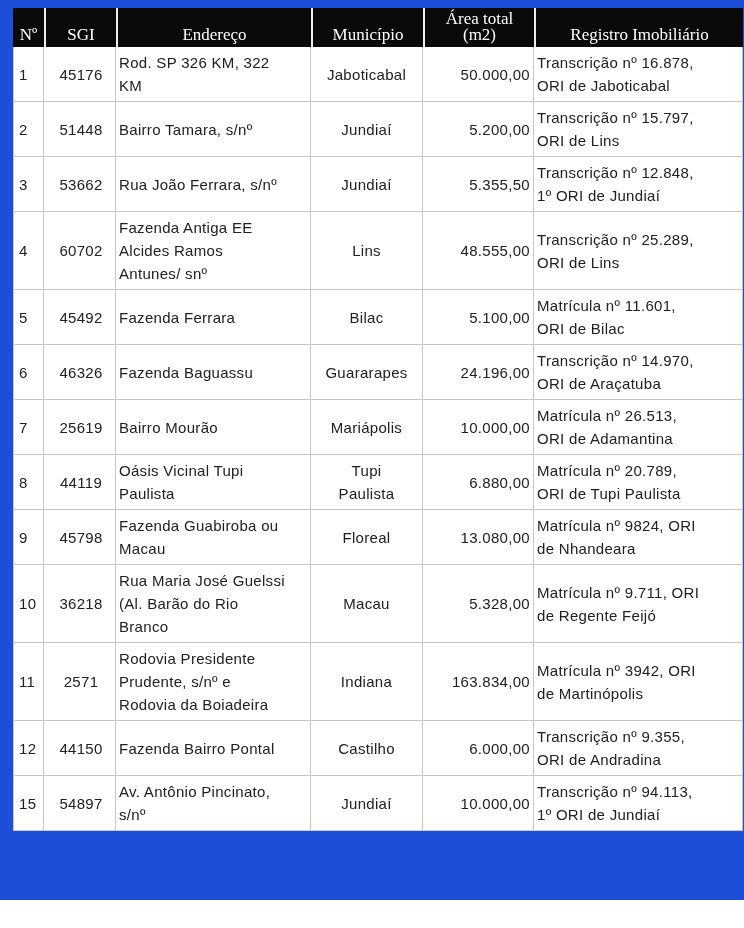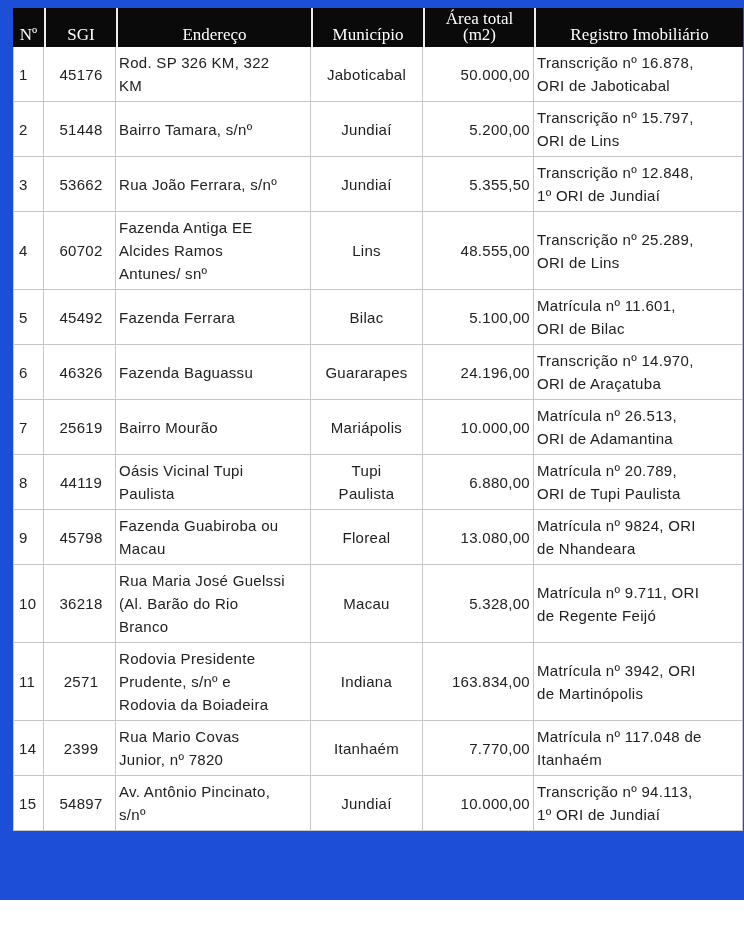--- a/index.html
+++ b/index.html
@@ -196,28 +196,27 @@
           <td class="col-sgi">2571</td>
           <td class="col-endereco">Rodovia Presidente
 Prudente, s/nº e
 Rodovia da Boiadeira</td>
           <td class="col-municipio">Indiana</td>
           <td class="col-area">163.834,00</td>
           <td class="col-registro">Matrícula nº 3942, ORI
 de Martinópolis</td>
         </tr>
         <tr>
-          <td class="col-numero">14</td>
-          <td class="col-sgi">2399</td>
-          <td class="col-endereco">Rua Mario Covas
-Junior, nº 7820</td>
-          <td class="col-municipio">Itanhaém</td>
-          <td class="col-area">7.770,00</td>
-          <td class="col-registro">Matrícula nº 117.048 de
-Itanhaém</td>
+          <td class="col-numero">12</td>
+          <td class="col-sgi">44150</td>
+          <td class="col-endereco">Fazenda Bairro Pontal</td>
+          <td class="col-municipio">Castilho</td>
+          <td class="col-area">6.000,00</td>
+          <td class="col-registro">Transcrição nº 9.355,
+ORI de Andradina</td>
         </tr>
         <tr>
           <td class="col-numero">15</td>
           <td class="col-sgi">54897</td>
           <td class="col-endereco">Av. Antônio Pincinato,
 s/nº</td>
           <td class="col-municipio">Jundiaí</td>
           <td class="col-area">10.000,00</td>
           <td class="col-registro">Transcrição nº 94.113,
 1º ORI de Jundiaí</td>

